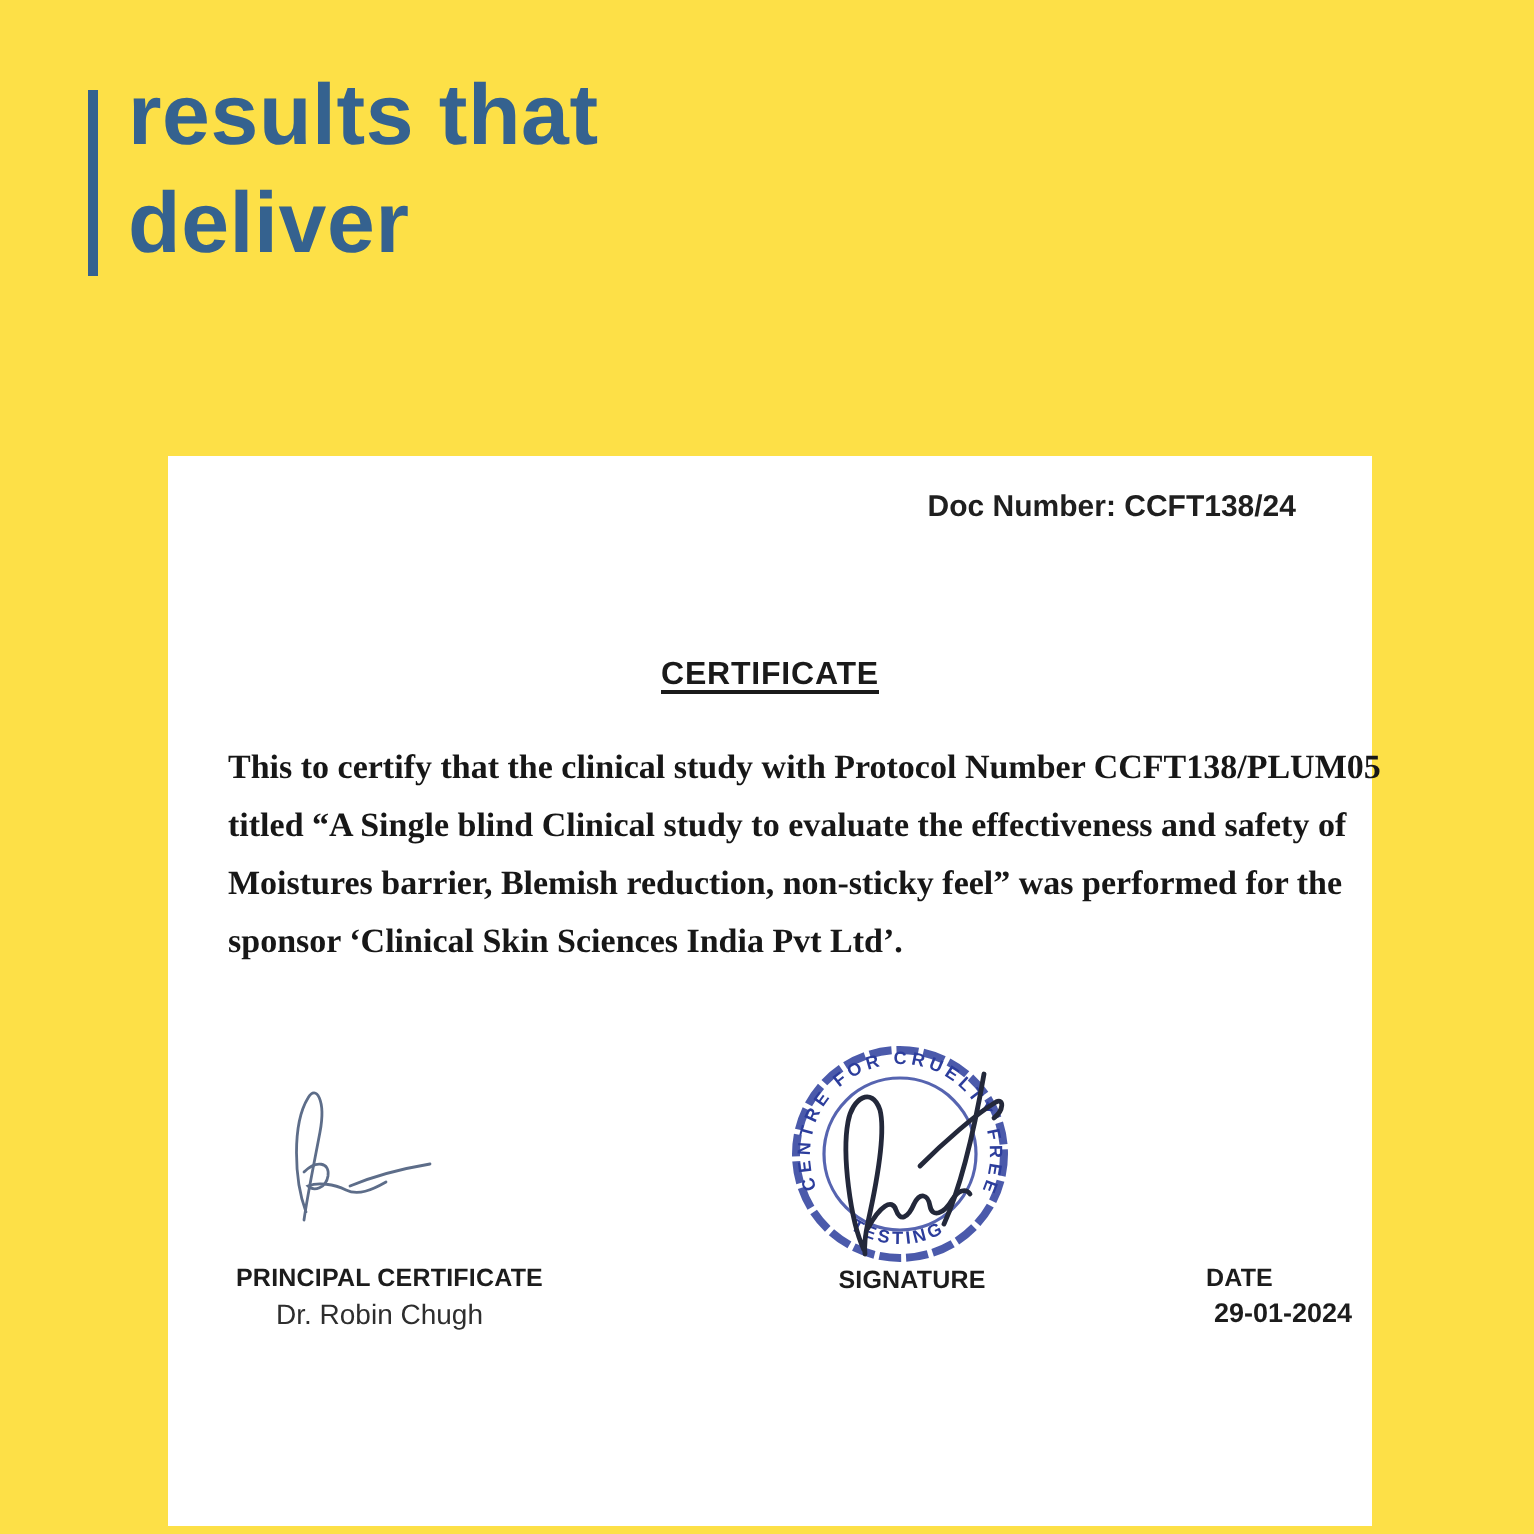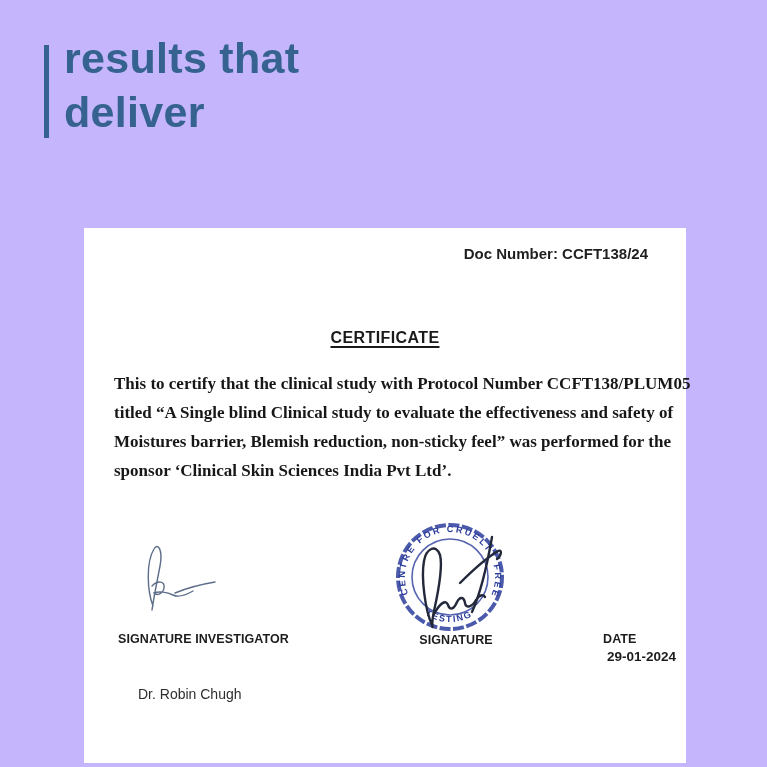--- a/index.html
+++ b/index.html
@@ -3,21 +3,21 @@
 <meta charset="utf-8">
 <style>
   * { margin: 0; padding: 0; box-sizing: border-box; }
   html, body { width: 767px; height: 767px; }
   body { font-family: "Liberation Sans", sans-serif; }
 
   .canvas {
     position: relative;
     width: 767px;
     height: 767px;
-    background: #c4b5fd;
+    background: #fde047;
     overflow: hidden;
   }
 
   
   .accent-bar {
     position: absolute;
     left: 44px; top: 45px;
     width: 5px; height: 93px;
     background: #35628f;
   }
@@ -97,21 +97,20 @@
   }
   .label-pi        { left: 34px;  top: 404px; }
   .label-signature { left: 316px; top: 405px; width: 112px; text-align: center; }
   .label-date      { left: 519px; top: 404px; }
 
   .pi-name {
     position: absolute;
     left: 54px; top: 421px;
     font-size: 14px;
     color: #2e2e2e;
-    margin-top: 37px;
   }
   .date-value {
     position: absolute;
     right: 10px; top: 421px;
     font-size: 13.5px;
     font-weight: bold;
     color: #1c1c1c;
   }
 </style>
 </head>
@@ -158,21 +157,21 @@
         <textPath href="#stampBottom" startOffset="1" textLength="50" lengthAdjust="spacing">TESTING</textPath>
       </text>
       <g fill="none" stroke="#23283a" stroke-width="2.4" stroke-linecap="round">
         <path d="M 44 110 C 37 95 33 62 36 46 C 38 34 48 28 52 40 C 55 52 50 78 46 96 C 44.5 103 44 108 44.5 112"></path>
         <path d="M 46 99 C 52 88 58 84 60 90 C 62 96 66 94 69 87 C 72 81 76 82 77 88 C 78 94 84 92 88 85 C 91 80 95 79 97 82"></path>
         <path d="M 104 22 C 100 45 94 75 84 97"></path>
         <path d="M 72 68 C 84 56 100 42 110 36 C 114 34 114 40 109 44"></path>
       </g>
     </svg>
 
-    <div class="footer-label label-pi">SIGNATURE INVESTIGATOR</div>
+    <div class="footer-label label-pi">PRINCIPAL CERTIFICATE</div>
 
     <div class="pi-name">Dr. Robin Chugh</div>
 
     <div class="footer-label label-signature">SIGNATURE</div>
 
     <div class="footer-label label-date">DATE</div>
 
     <div class="date-value">29-01-2024</div>
 
   </div>

